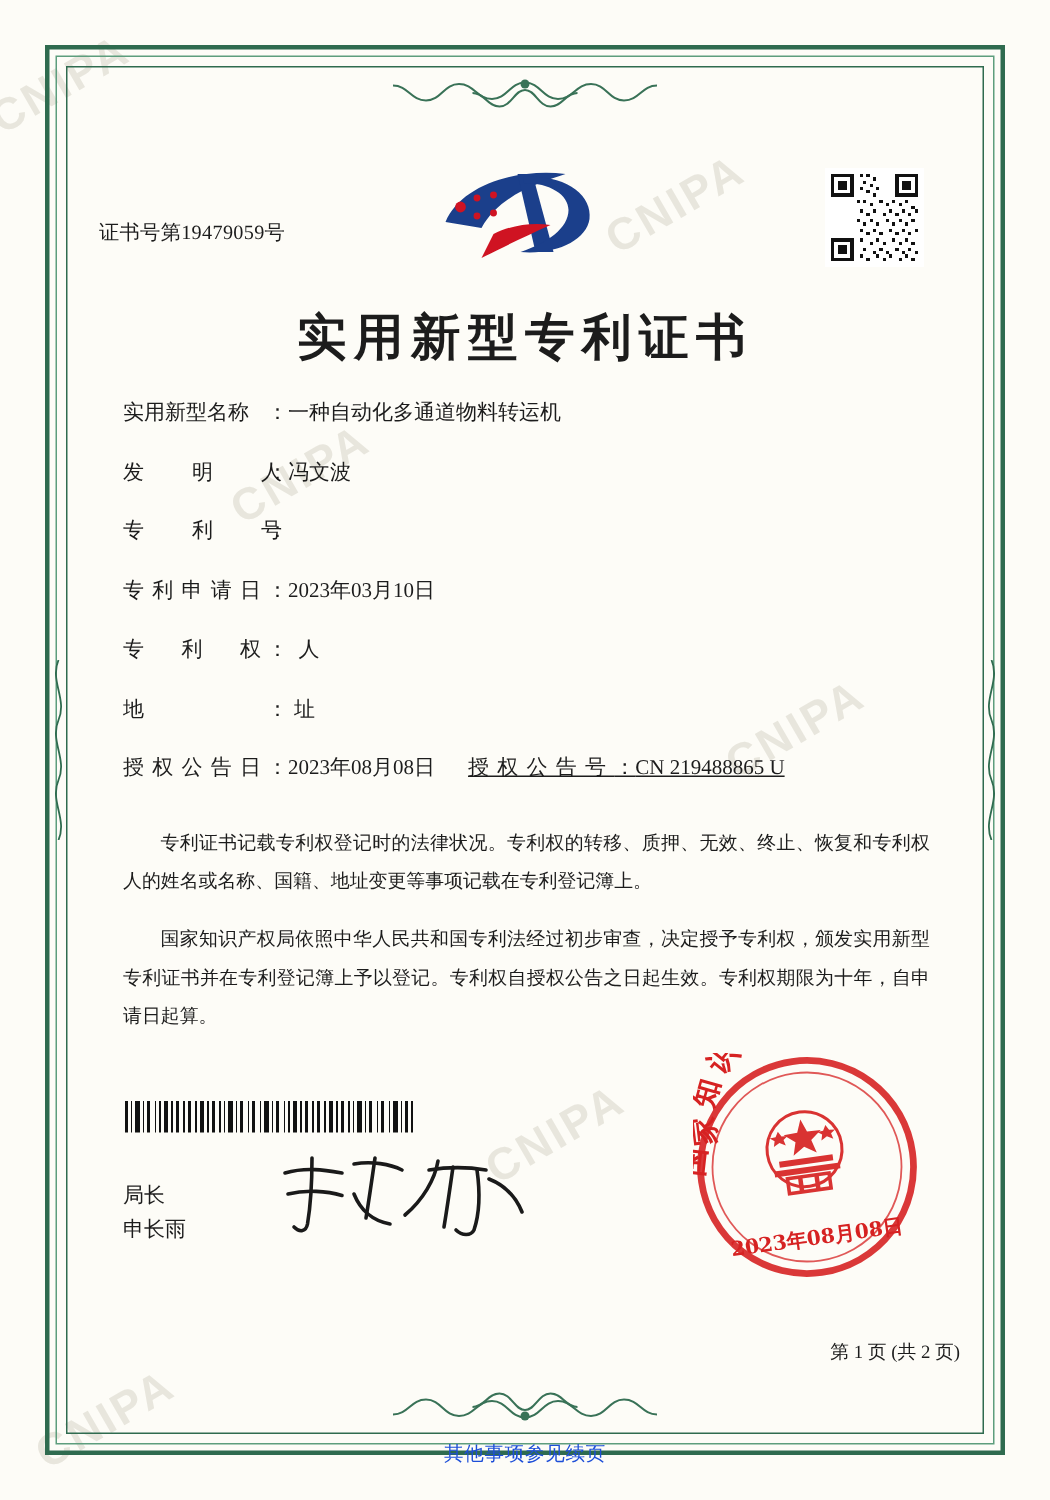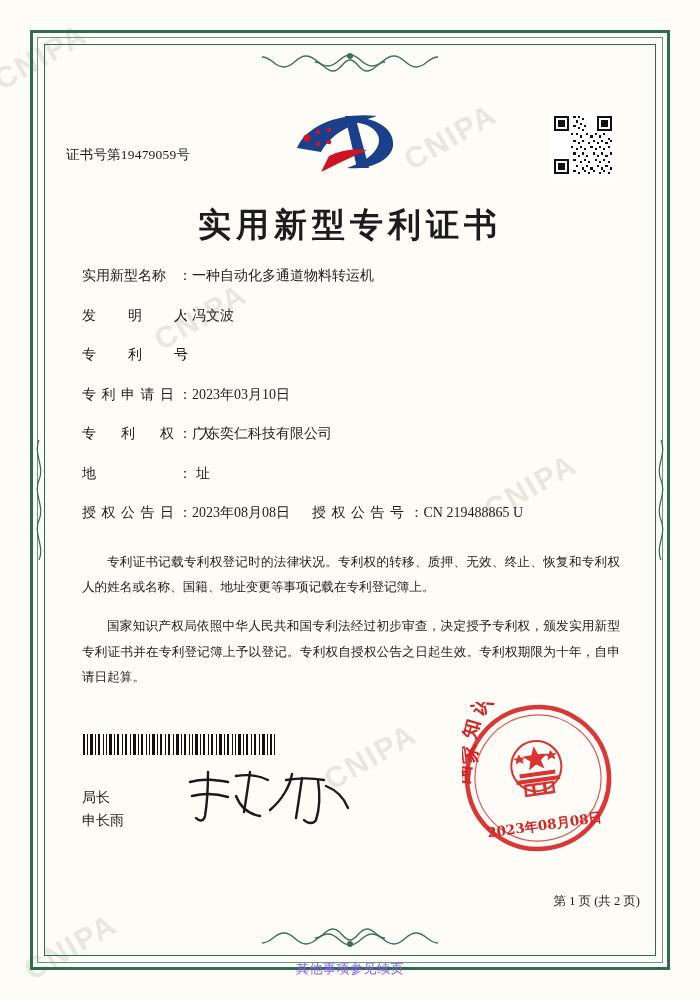--- a/index.html
+++ b/index.html
@@ -165,21 +165,21 @@
     flex: 1 1 auto;
   }
   .f-value.wrap2 {
     line-height: 1.75;
   }
   .inline-pair {
     display: flex;
     width: 100%;
   }
   .inline-pair .seg1 { flex: 0 0 230px; display: flex; }
-  .inline-pair .seg2 { display: flex; }
+  .inline-pair .seg2 { display: flex; text-decoration: underline; }
   .inline-pair .seg2 .f-label { width: auto; flex: 0 0 auto; letter-spacing: 5.5px; }
 
   .paragraphs {
     position: absolute;
     top: 490px;
     left: 22px;
     right: 20px;
     font-size: 12.6px;
     line-height: 2.0;
     text-align: justify;
@@ -231,21 +231,21 @@
   }
 
   .footer-note {
     position: absolute;
     bottom: 22px;
     left: 0;
     width: 100%;
     text-align: center;
     font-size: 13px;
     letter-spacing: .5px;
-    color: #8b5cf6;
+    color: #1d4ed8;
   }
 </style>
 </head>
 <body>
 
 <div class="page">
 
   <div class="wm" style="left:-10px; top:40px;">CNIPA</div>
   <div class="wm" style="left:400px; top:120px;">CNIPA</div>
   <div class="wm" style="left:150px; top:300px;">CNIPA</div>
@@ -423,21 +423,20 @@
 
       <div class="field-row">
         <span class="f-label sp5">专利申请日</span>
         <span class="f-colon">：</span>
         <span class="f-value">2023年03月10日</span>
       </div>
 
       <div class="field-row">
         <span class="f-label sp5">专　利　权　人</span>
         <span class="f-colon">：</span>
-        <span class="f-value">广东奕仁科技有限公司</span>
       </div>
 
       <div class="field-row">
         <span class="f-label sp13">地　　　址</span>
         <span class="f-colon">：</span>
       </div>
 
       <div class="field-row">
         <div class="inline-pair">
           <div class="seg1">

